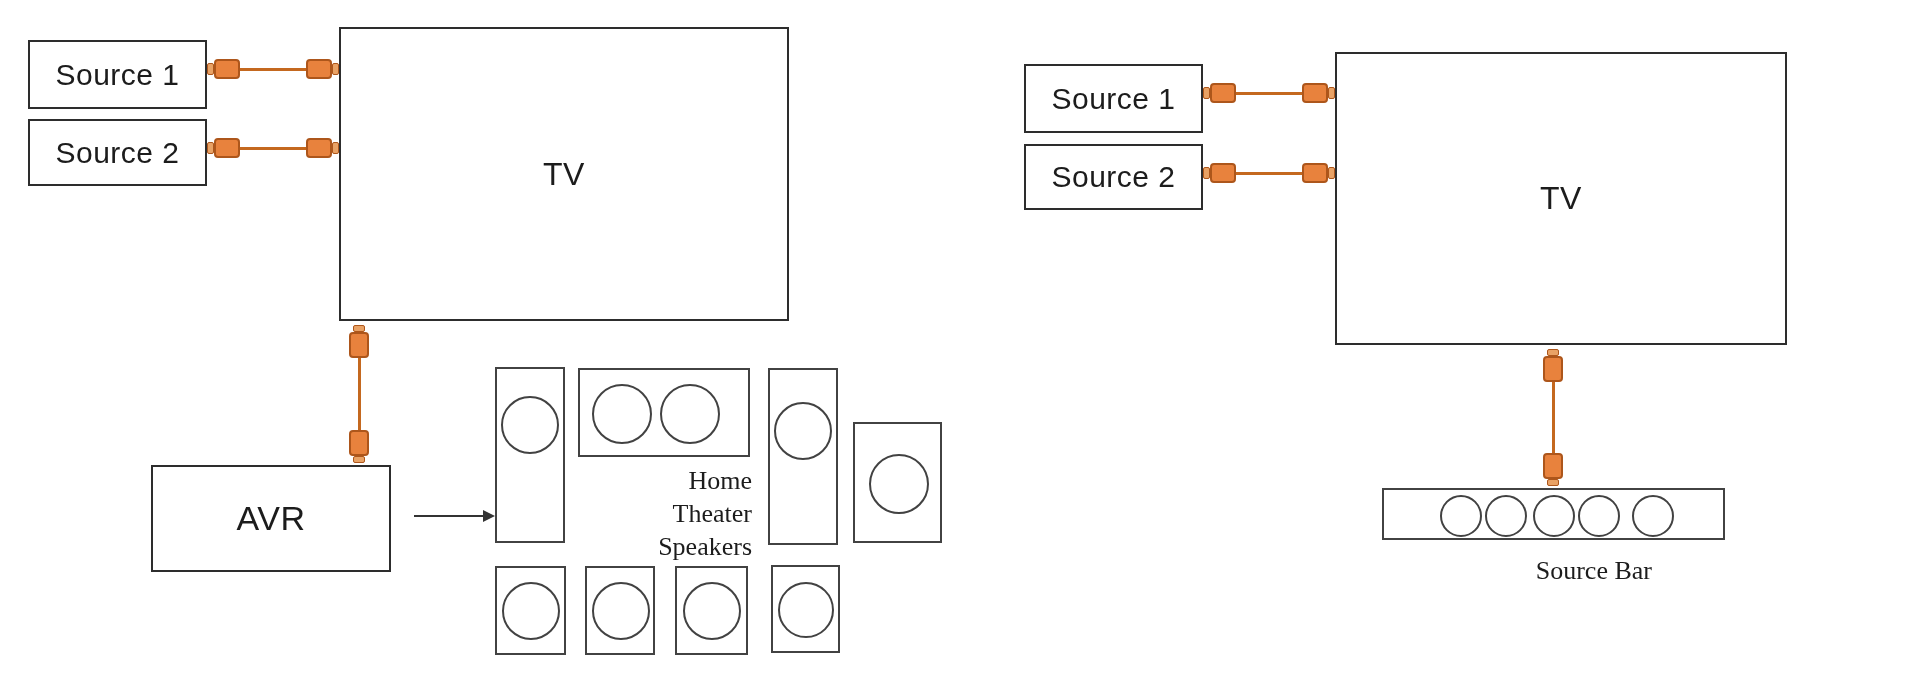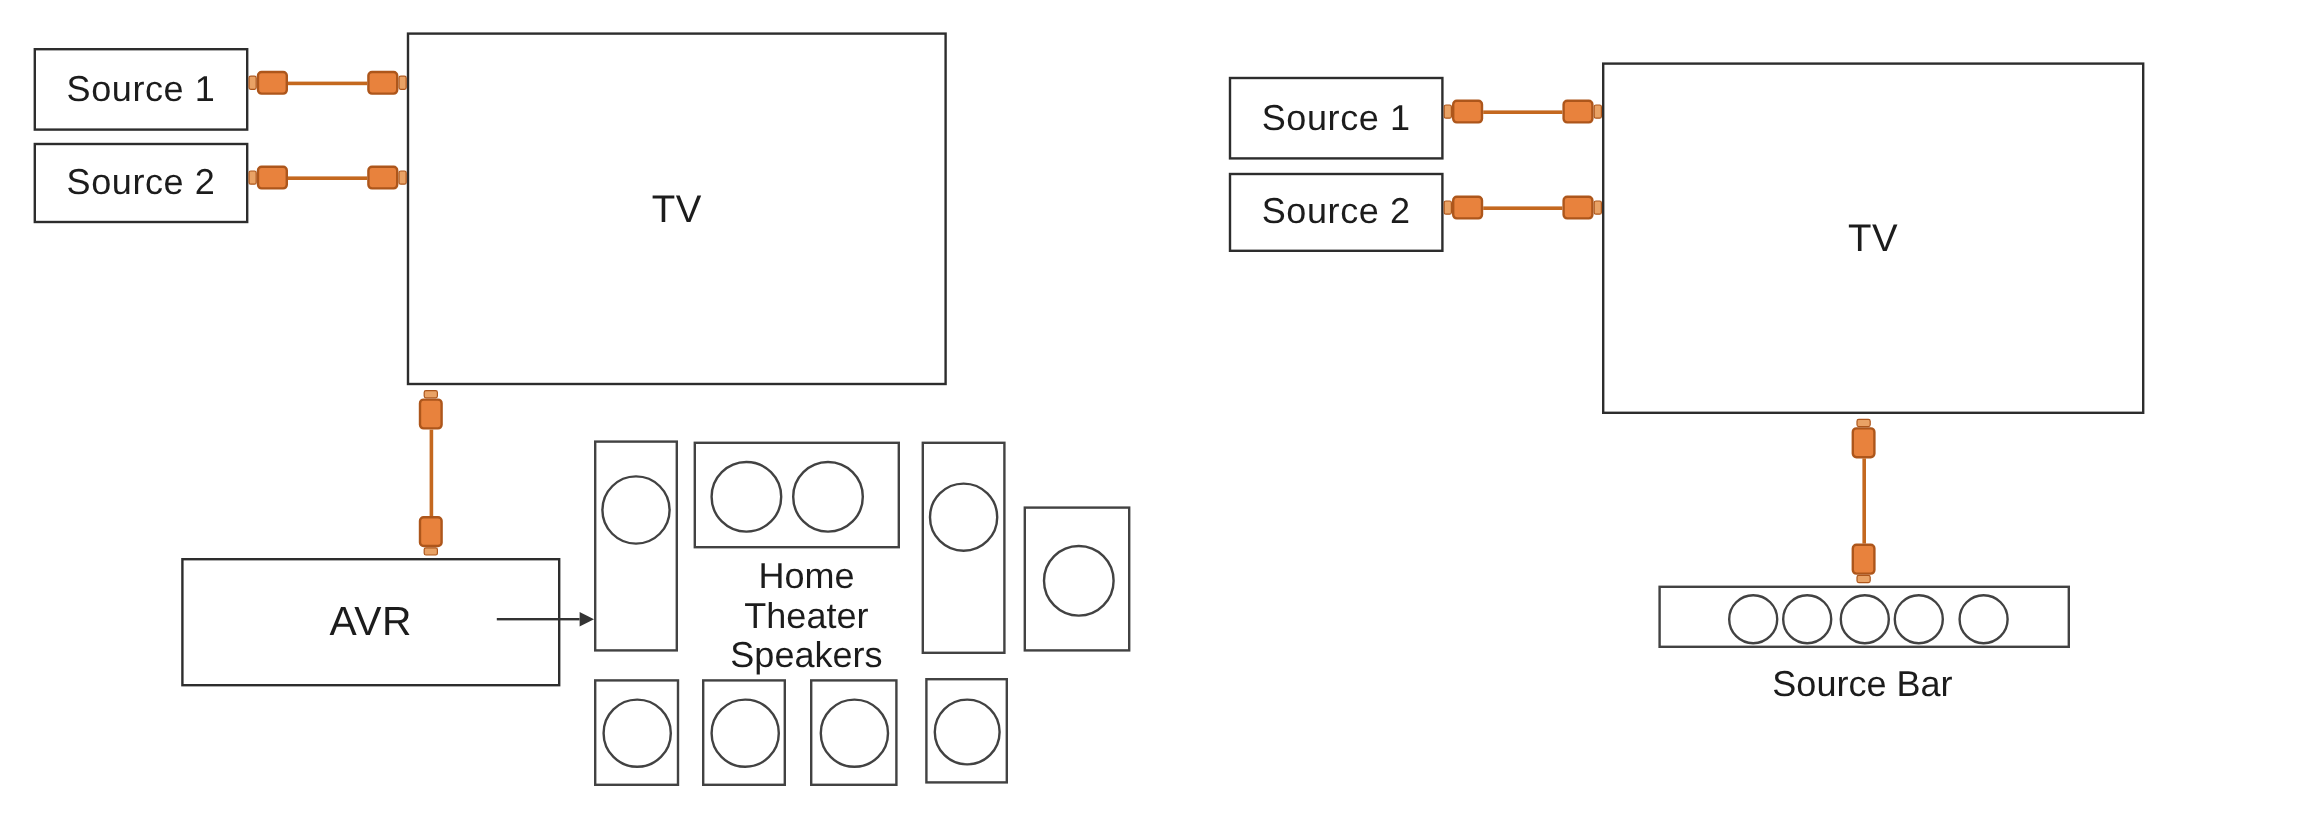--- a/index.html
+++ b/index.html
@@ -46,22 +46,23 @@
   .vcable .wire{width:3px;height:auto;flex:1 1 auto;}
   
   .arrow{position:absolute;display:flex;align-items:center;}
   .arrow .shaft{flex:1 1 auto;height:2px;background:#333;}
   .arrow .head{
     width:0;height:0;flex:0 0 auto;
     border-top:6px solid transparent;border-bottom:6px solid transparent;
     border-left:12px solid #333;
   }
   .note{
-    position:absolute;text-align:center;font-size:30px;line-height:33px;
+    position:absolute;text-align:right;font-size:26px;line-height:33px;
     white-space:pre-line;
+    font-family:Liberation Serif, serif;
   }
 </style>
 </head>
 <body>
 
 <div class="canvas">
 
   <div>
 
     <div class="box" style="left:28px;top:40px;width:179px;height:69px">
@@ -93,21 +94,21 @@
     </div>
 
     <div class="vcable" style="left:348px;top:325px;height:138px">
       <span class="tip"></span>
       <span class="plug"></span>
       <span class="wire"></span>
       <span class="plug"></span>
       <span class="tip"></span>
     </div>
 
-    <div class="box" style="left:151px;top:465px;width:316px;height:107px">
+    <div class="box" style="left:151px;top:465px;width:240px;height:107px">
       <span class="lbl lbl-avr">AVR</span>
     </div>
 
     <div class="arrow" style="left:414px;top:509px;width:81px;height:14px">
       <span class="shaft"></span>
       <span class="head"></span>
     </div>
 
     <div class="spk" style="left:495px;top:367px;width:70px;height:176px">
       <span class="drv" style="left:4px;top:27px;width:58px;height:58px"></span>

